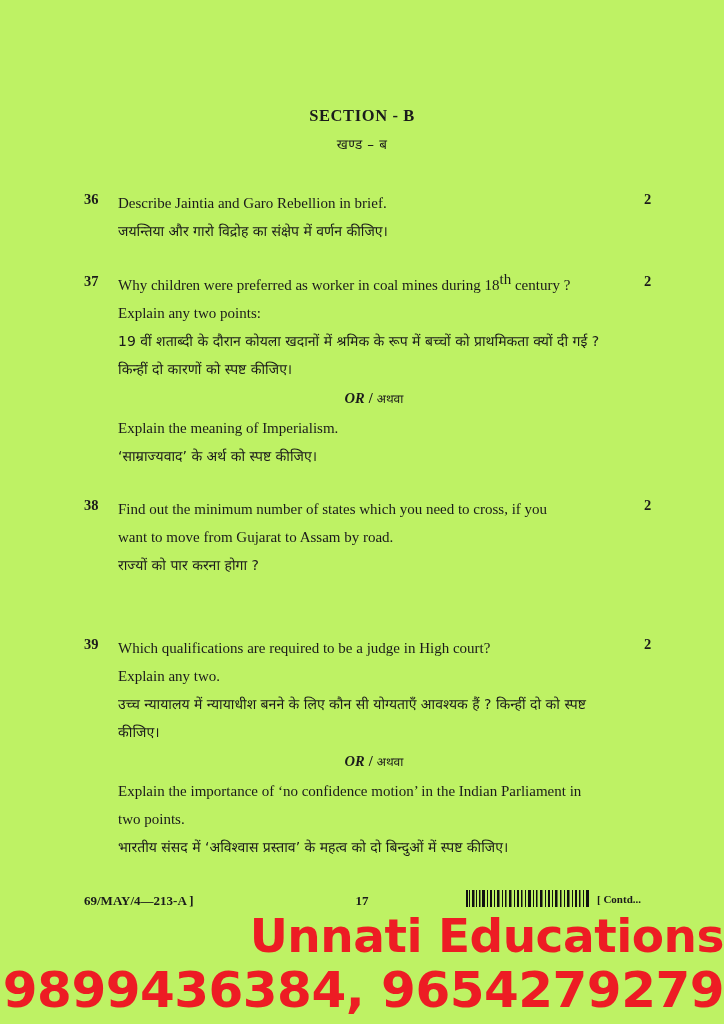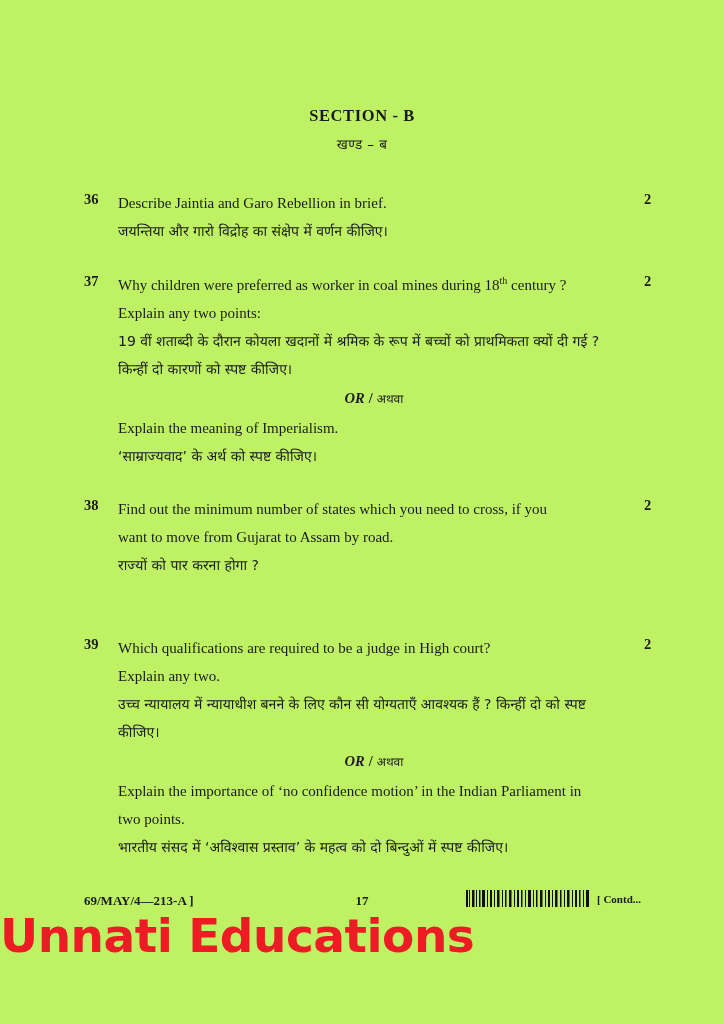--- a/index.html
+++ b/index.html
@@ -75,21 +75,21 @@
   .line-hi {
     font-family: "DejaVu Sans", "Liberation Sans", sans-serif;
     font-size: 14px;
     line-height: 28px;
     white-space: nowrap;
   }
   .line-hi.nojust {
     white-space: nowrap;
   }
   sup {
-    font-size: 10px;
+    font-size: 15px;
     vertical-align: super;
     line-height: 0;
   }
 
   
   .or-row {
     text-align: center;
     line-height: 30px;
     margin-left: -34px;
     width: 580px;
@@ -151,21 +151,21 @@
     font-size: 11px;
     white-space: nowrap;
   }
 
   
   .overlay {
     position: absolute;
     left: 0;
     top: 912px;
     width: 724px;
-    text-align: left;
+    text-align: right;
     font-family: "DejaVu Sans", "Liberation Sans", sans-serif;
     font-weight: bold;
     color: #ed1c24;
     line-height: 1.0;
   }
   .overlay .brand {
     font-size: 47px;
     letter-spacing: -0.5px;
     display: block;
   }
@@ -280,15 +280,16 @@
         <rect x="113" y="0" width="1.5" height="17" fill="#111"></rect>
         <rect x="117" y="0" width="1" height="17" fill="#111"></rect>
         <rect x="120" y="0" width="3" height="17" fill="#111"></rect>
       </svg>
       <div class="footer-contd">[ Contd...</div>
     </div>
   </div>
 
   <div class="overlay" style="color: rgb(237, 28, 36);">
     <span class="brand">Unnati Educations</span>
+    <span class="phone">9899436384, 9654279279</span>
   </div>
 
 </div>
 
 </body></html>

